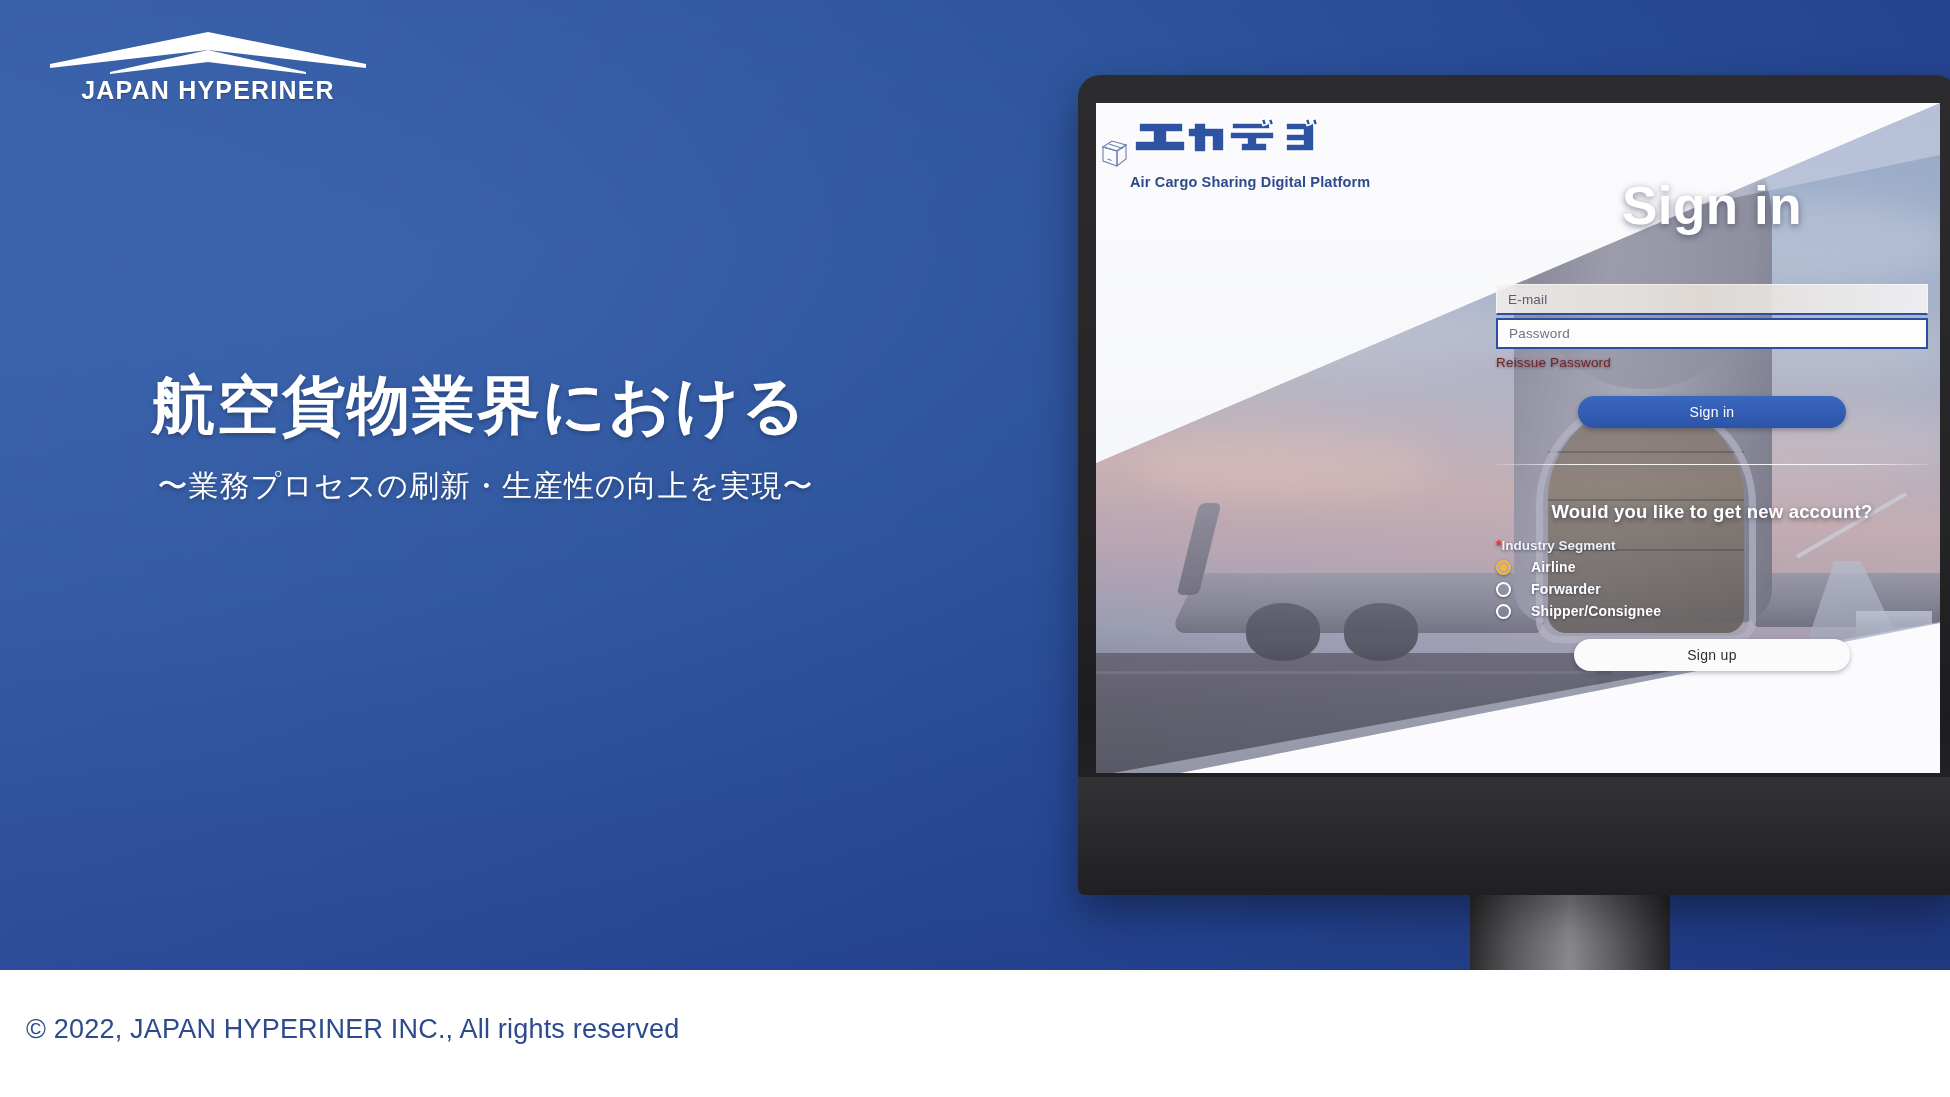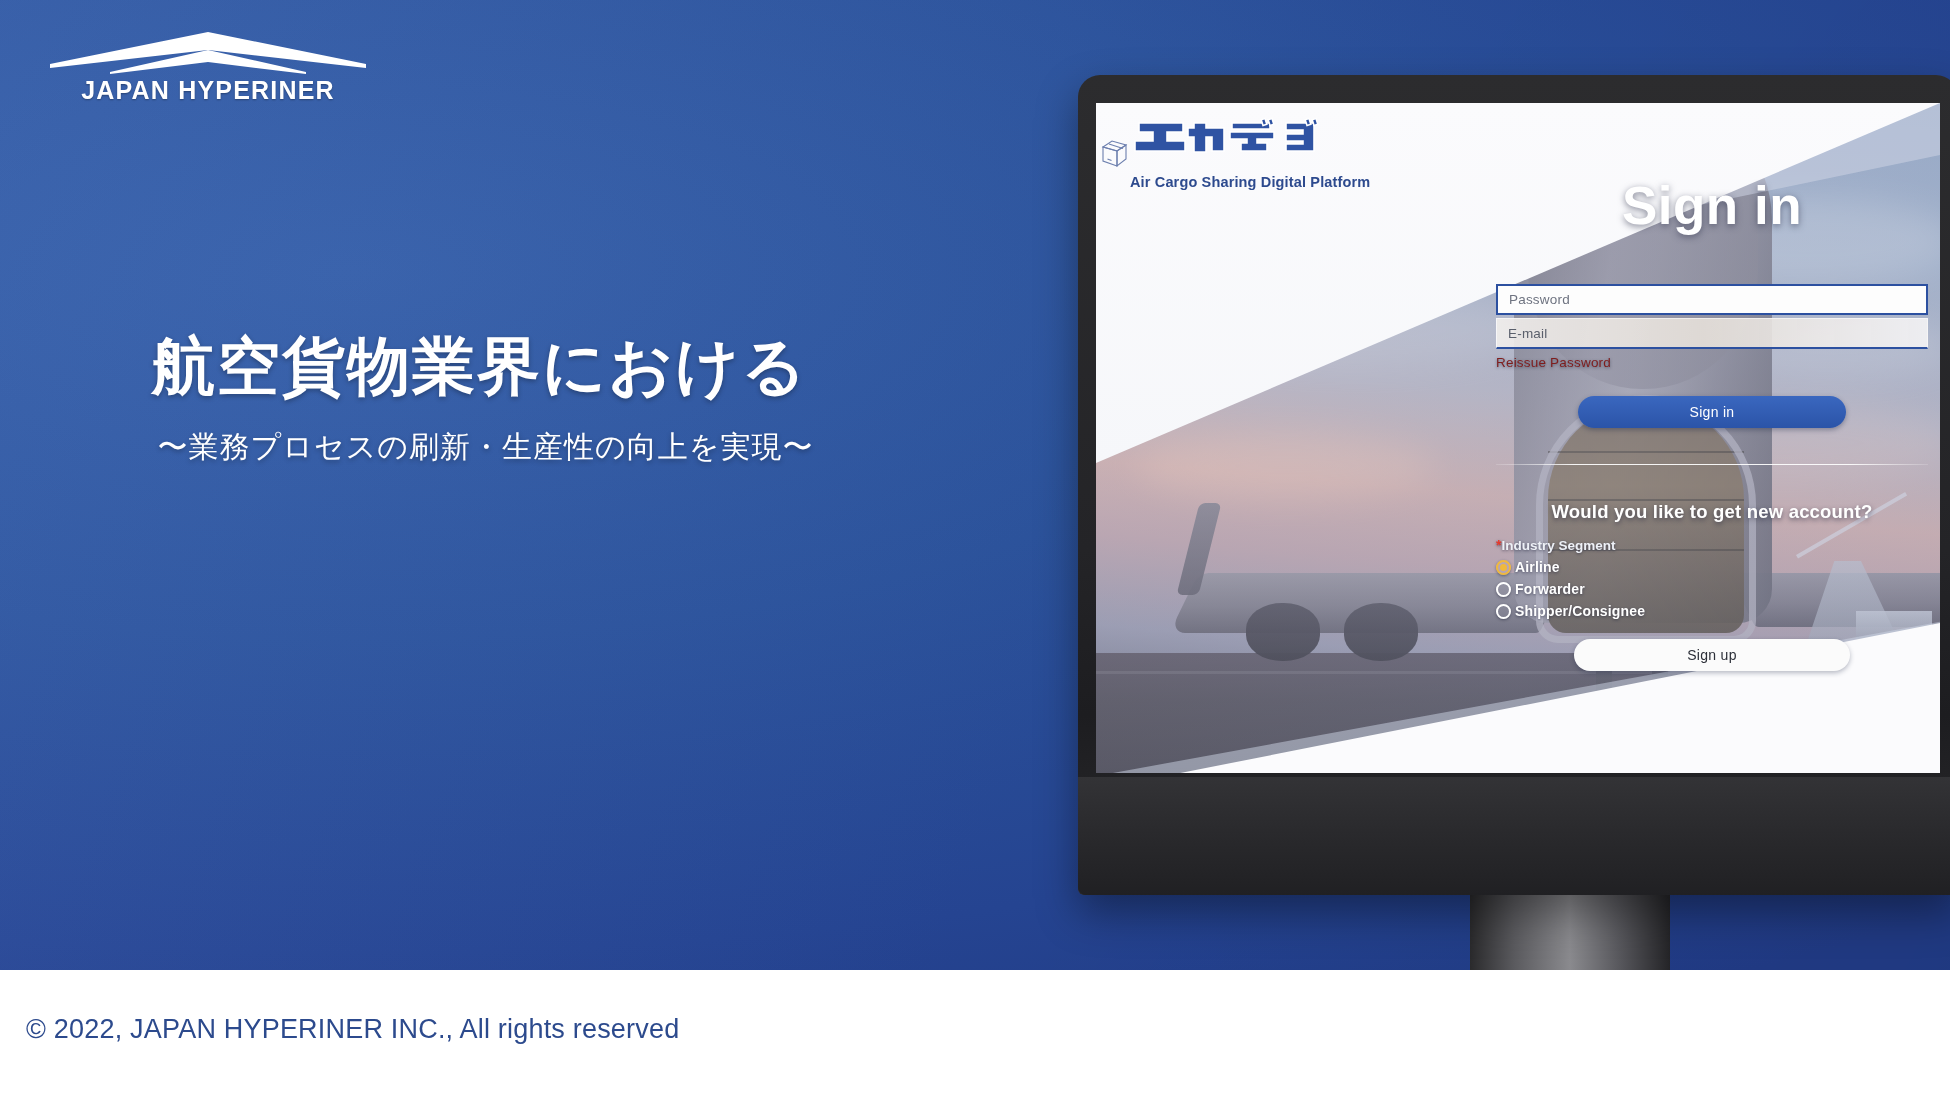--- a/index.html
+++ b/index.html
@@ -33,20 +33,21 @@
   }
 
   
   .headline{
     position:absolute; left:0; top:330px; width:960px; text-align:center; z-index:5;
     color:#ffffff; text-shadow:0 2px 5px rgba(0,0,0,.30);
   }
   .headline .l1{
     font-size:63px; font-weight:bold; line-height:1.18; letter-spacing:2px;
     font-family:"DejaVu Sans","Liberation Sans",sans-serif;
+    margin-top:39px;
   }
   .headline .l2{
     font-size:60px; font-weight:normal; line-height:1.30; letter-spacing:0.5px;
     margin-top:2px;
     font-family:"Liberation Sans","DejaVu Sans",sans-serif;
   }
   .headline .l3{
     font-size:30px; font-weight:normal; line-height:1.4; letter-spacing:1px;
     margin-top:22px;
     font-family:"DejaVu Sans","Liberation Sans",sans-serif;
@@ -286,21 +287,21 @@
   .radio-row{ display:flex; align-items:center; margin-top:6px; }
   .radio{
     width:15px; height:15px; border-radius:50%;
     border:2px solid #ffffff; background:transparent;
     display:flex; align-items:center; justify-content:center;
     box-shadow:0 1px 3px rgba(20,24,44,.45);
   }
   .radio.on{ border-color:#f0b93c; }
   .radio.on .dot{ width:7px; height:7px; border-radius:50%; background:#f0b93c; }
   .radio-lbl{
-    margin-left:4px; color:#ffffff; font-size:14px; font-weight:600;
+    margin-left:20px; color:#ffffff; font-size:14px; font-weight:600;
     letter-spacing:.15px; text-shadow:0 1px 3px rgba(30,34,56,.6);
   }
   .signup-btn{
     display:block; margin:20px auto 0; width:276px; height:32px;
     background:#fbfbfb; border:none; border-radius:16px; color:#2c2f38;
     font-size:14px; letter-spacing:.3px; cursor:pointer;
     font-family:"Liberation Sans","DejaVu Sans",sans-serif;
     box-shadow:0 2px 5px rgba(20,30,60,.3);
   }
 </style>
@@ -406,26 +407,26 @@
                   </g>
                 </svg>
               </span>
             </div>
             <div class="app-tagline">Air Cargo Sharing Digital Platform</div>
           </div>
 
           <div class="form">
             <div class="form-title">Sign in</div>
 
+            <div class="field email">
+              <span class="ph">E-mail</span>
+            </div>
+
             <div class="field password">
               <span class="ph">Password</span>
-            </div>
-
-            <div class="field email">
-              <span class="ph">E-mail</span>
             </div>
 
             <div class="reissue">Reissue Password</div>
 
             <button class="signin-btn">Sign in</button>
 
             <div class="divider"></div>
 
             <div class="newacct">Would you like to get new account?</div>
 

